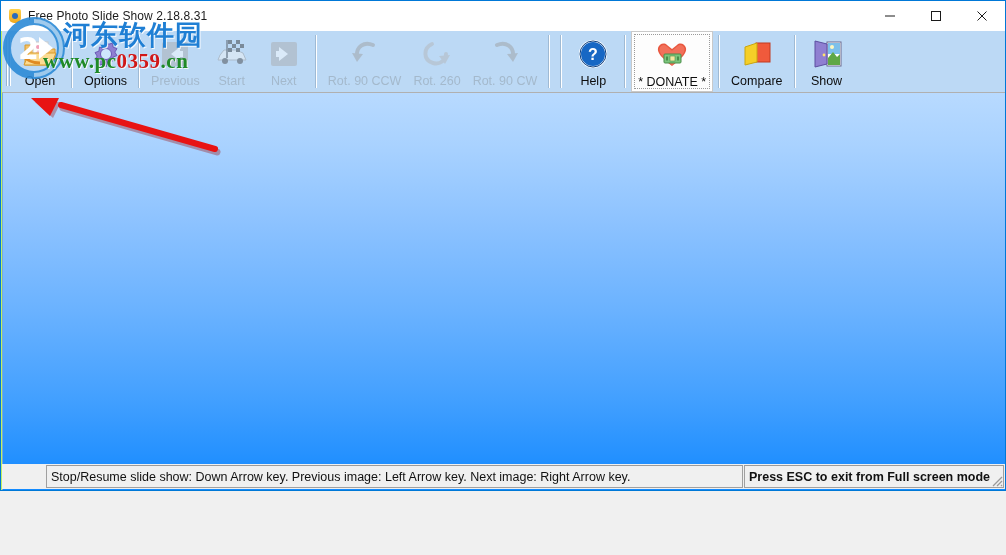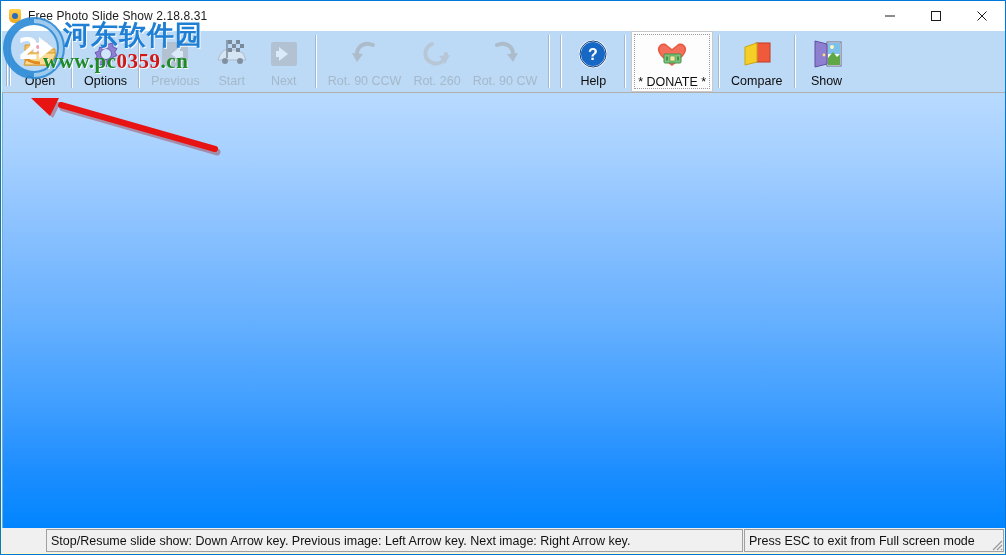--- a/index.html
+++ b/index.html
@@ -3,22 +3,22 @@
 <meta charset="utf-8">
 <style>
   html,body{margin:0;padding:0;}
   body{
     width:1006px;height:555px;overflow:hidden;
     font-family:"Liberation Sans", sans-serif;
     background:#f0f0f0;
     -webkit-font-smoothing:antialiased;
   }
   .window{
-    position:relative;width:1006px;height:555px;
-    background:#fef9c3;
+    position:relative;width:1006px;height:491px;
+    background:#bef264;
     border:1px solid #0078d7;
     box-sizing:border-box;
     overflow:hidden;
   }
 
   
   .titlebar{
     position:absolute;left:0;top:0;width:1004px;height:30px;
     background:#ffffff;
     display:flex;align-items:center;
@@ -121,21 +121,21 @@
     border:1px solid #a0a0a0;
     border-top-color:#9a9a9a;
     background:#f0f0f0;
     display:flex;align-items:center;
     font-size:12.5px;color:#111;
     box-sizing:border-box;
     padding:0 4px;
     margin:1px 0 1px 1px;
   }
   .st-pane.left{width:697px;margin-left:44px;}
-  .st-pane.right{flex:1;margin-right:1px;}
+  .st-pane.right{flex:1;margin-right:1px;font-weight:bold;}
   .st-grip{
     position:absolute;right:2px;bottom:2px;width:14px;height:14px;
   }
 
   
   .watermark{
     position:absolute;left:0;top:2px;width:230px;height:90px;
     pointer-events:none;
   }
   .wm-cn{

